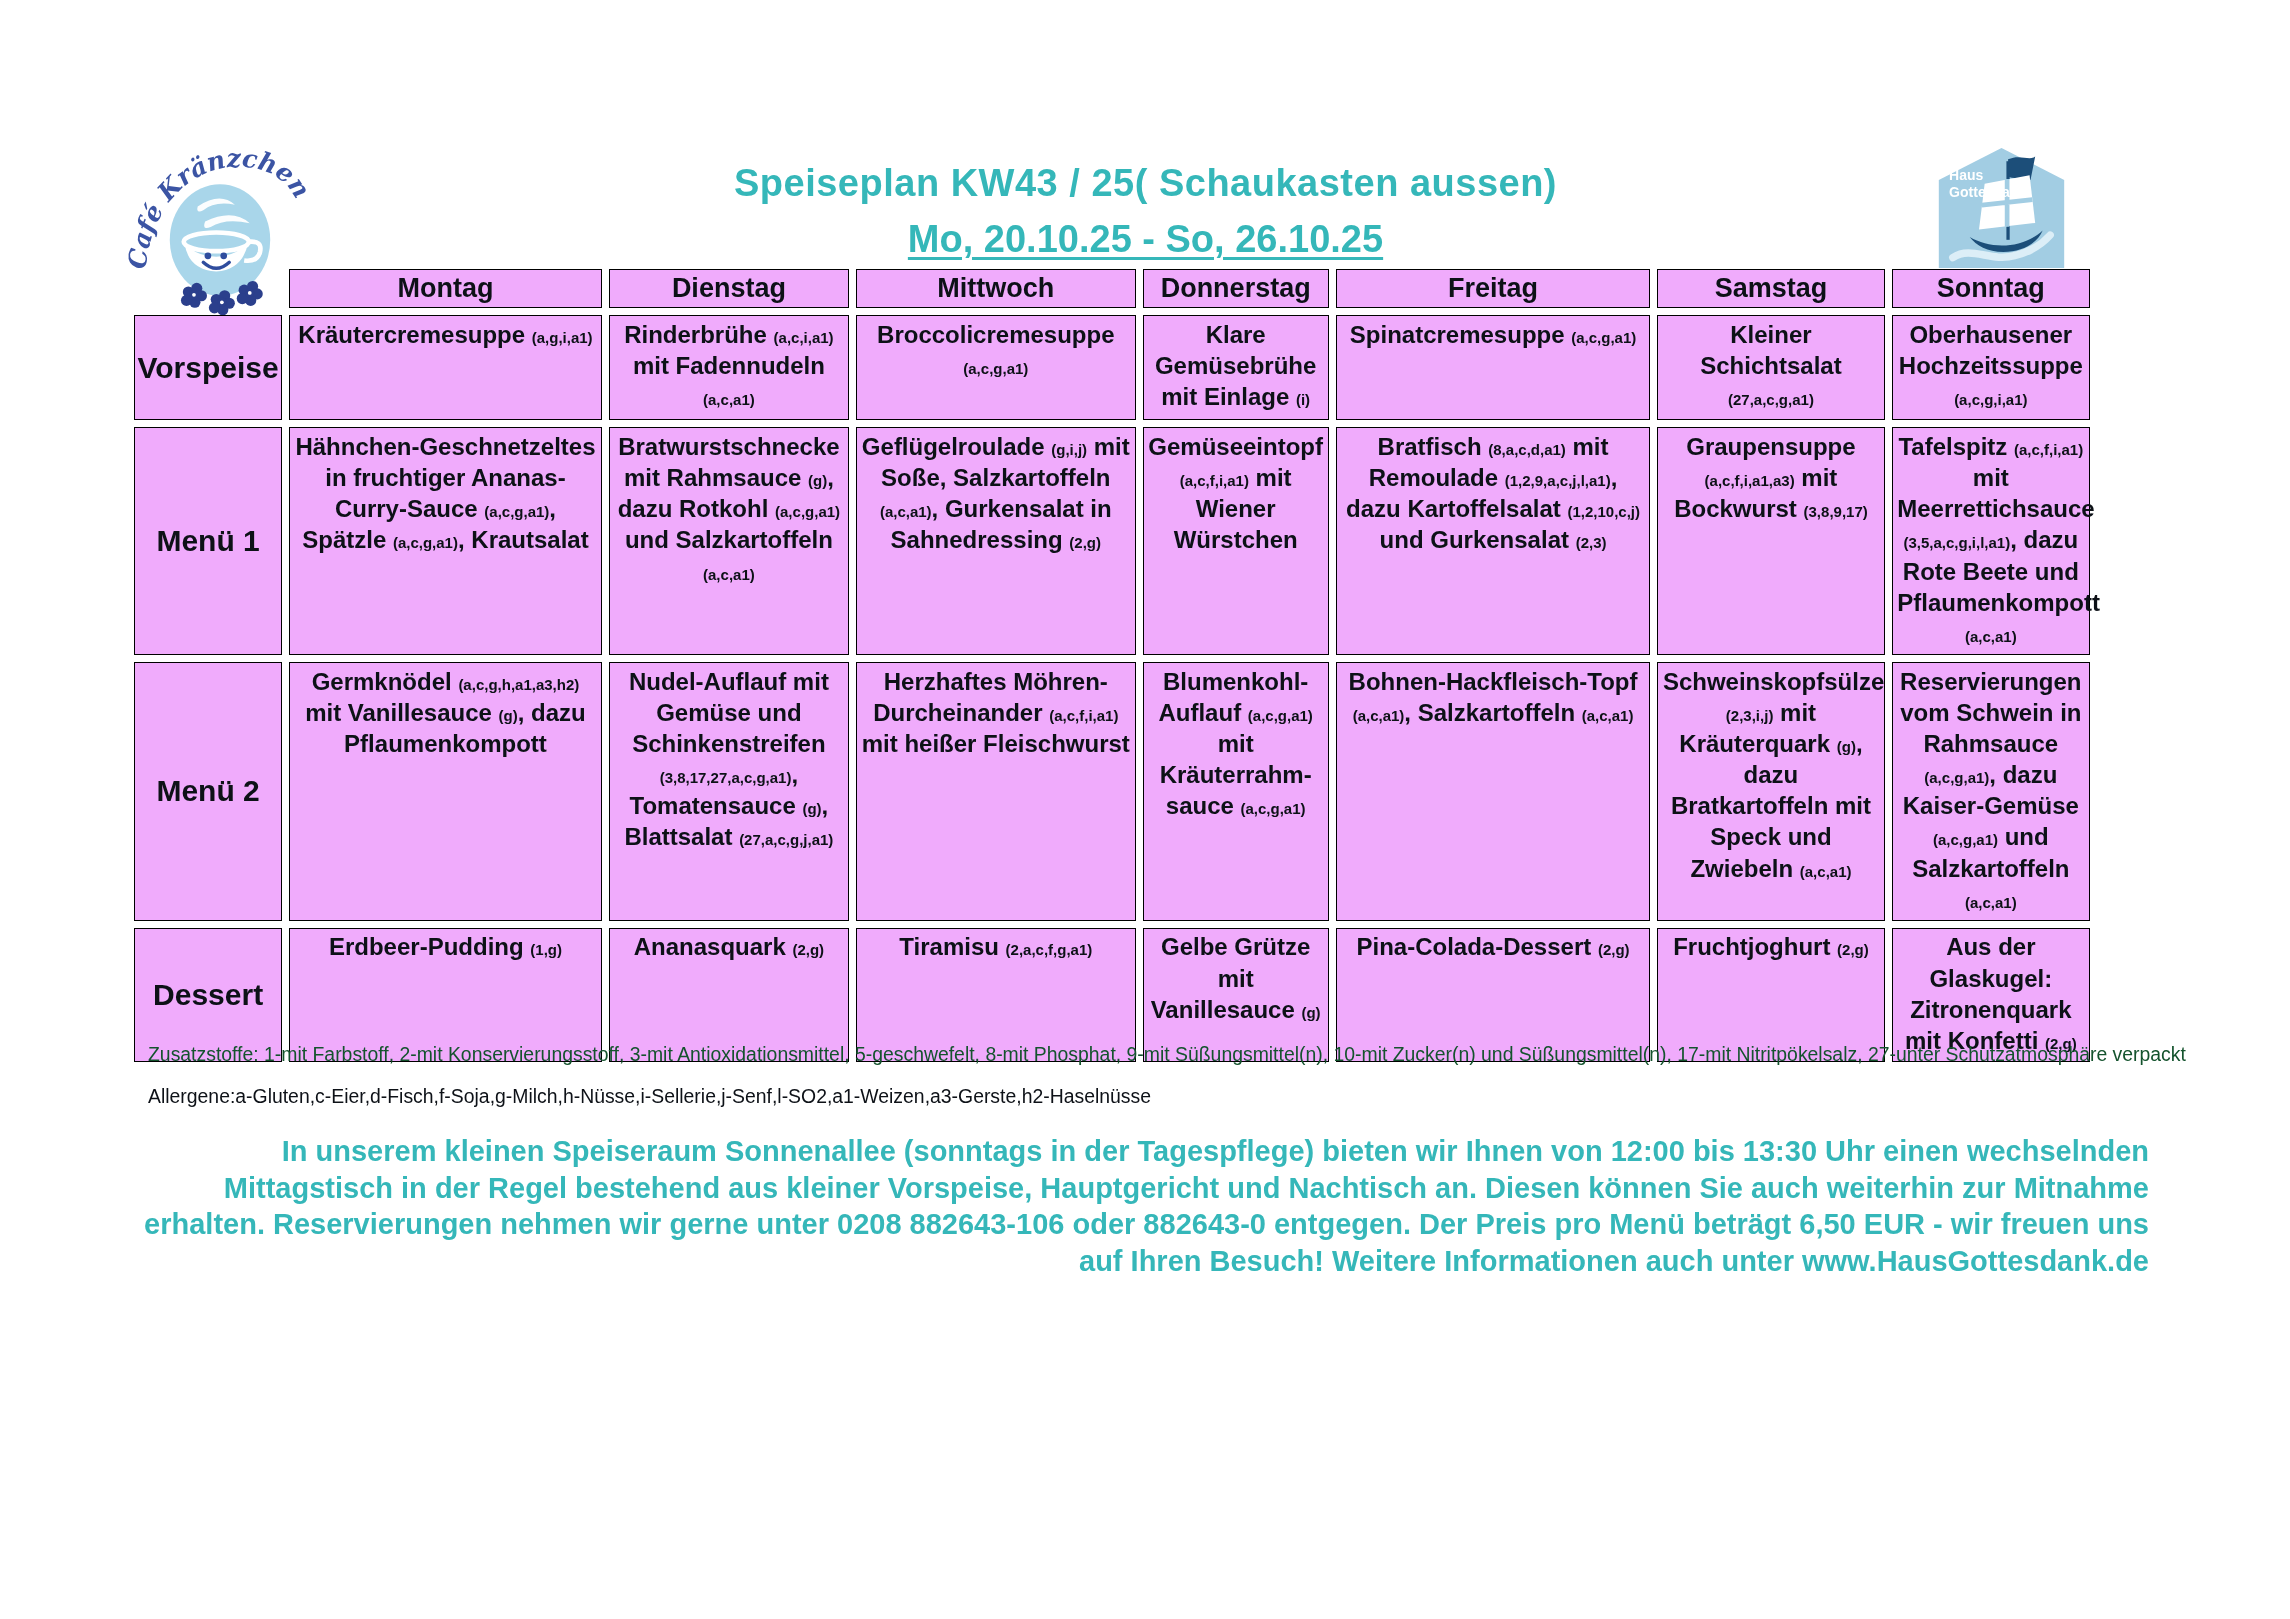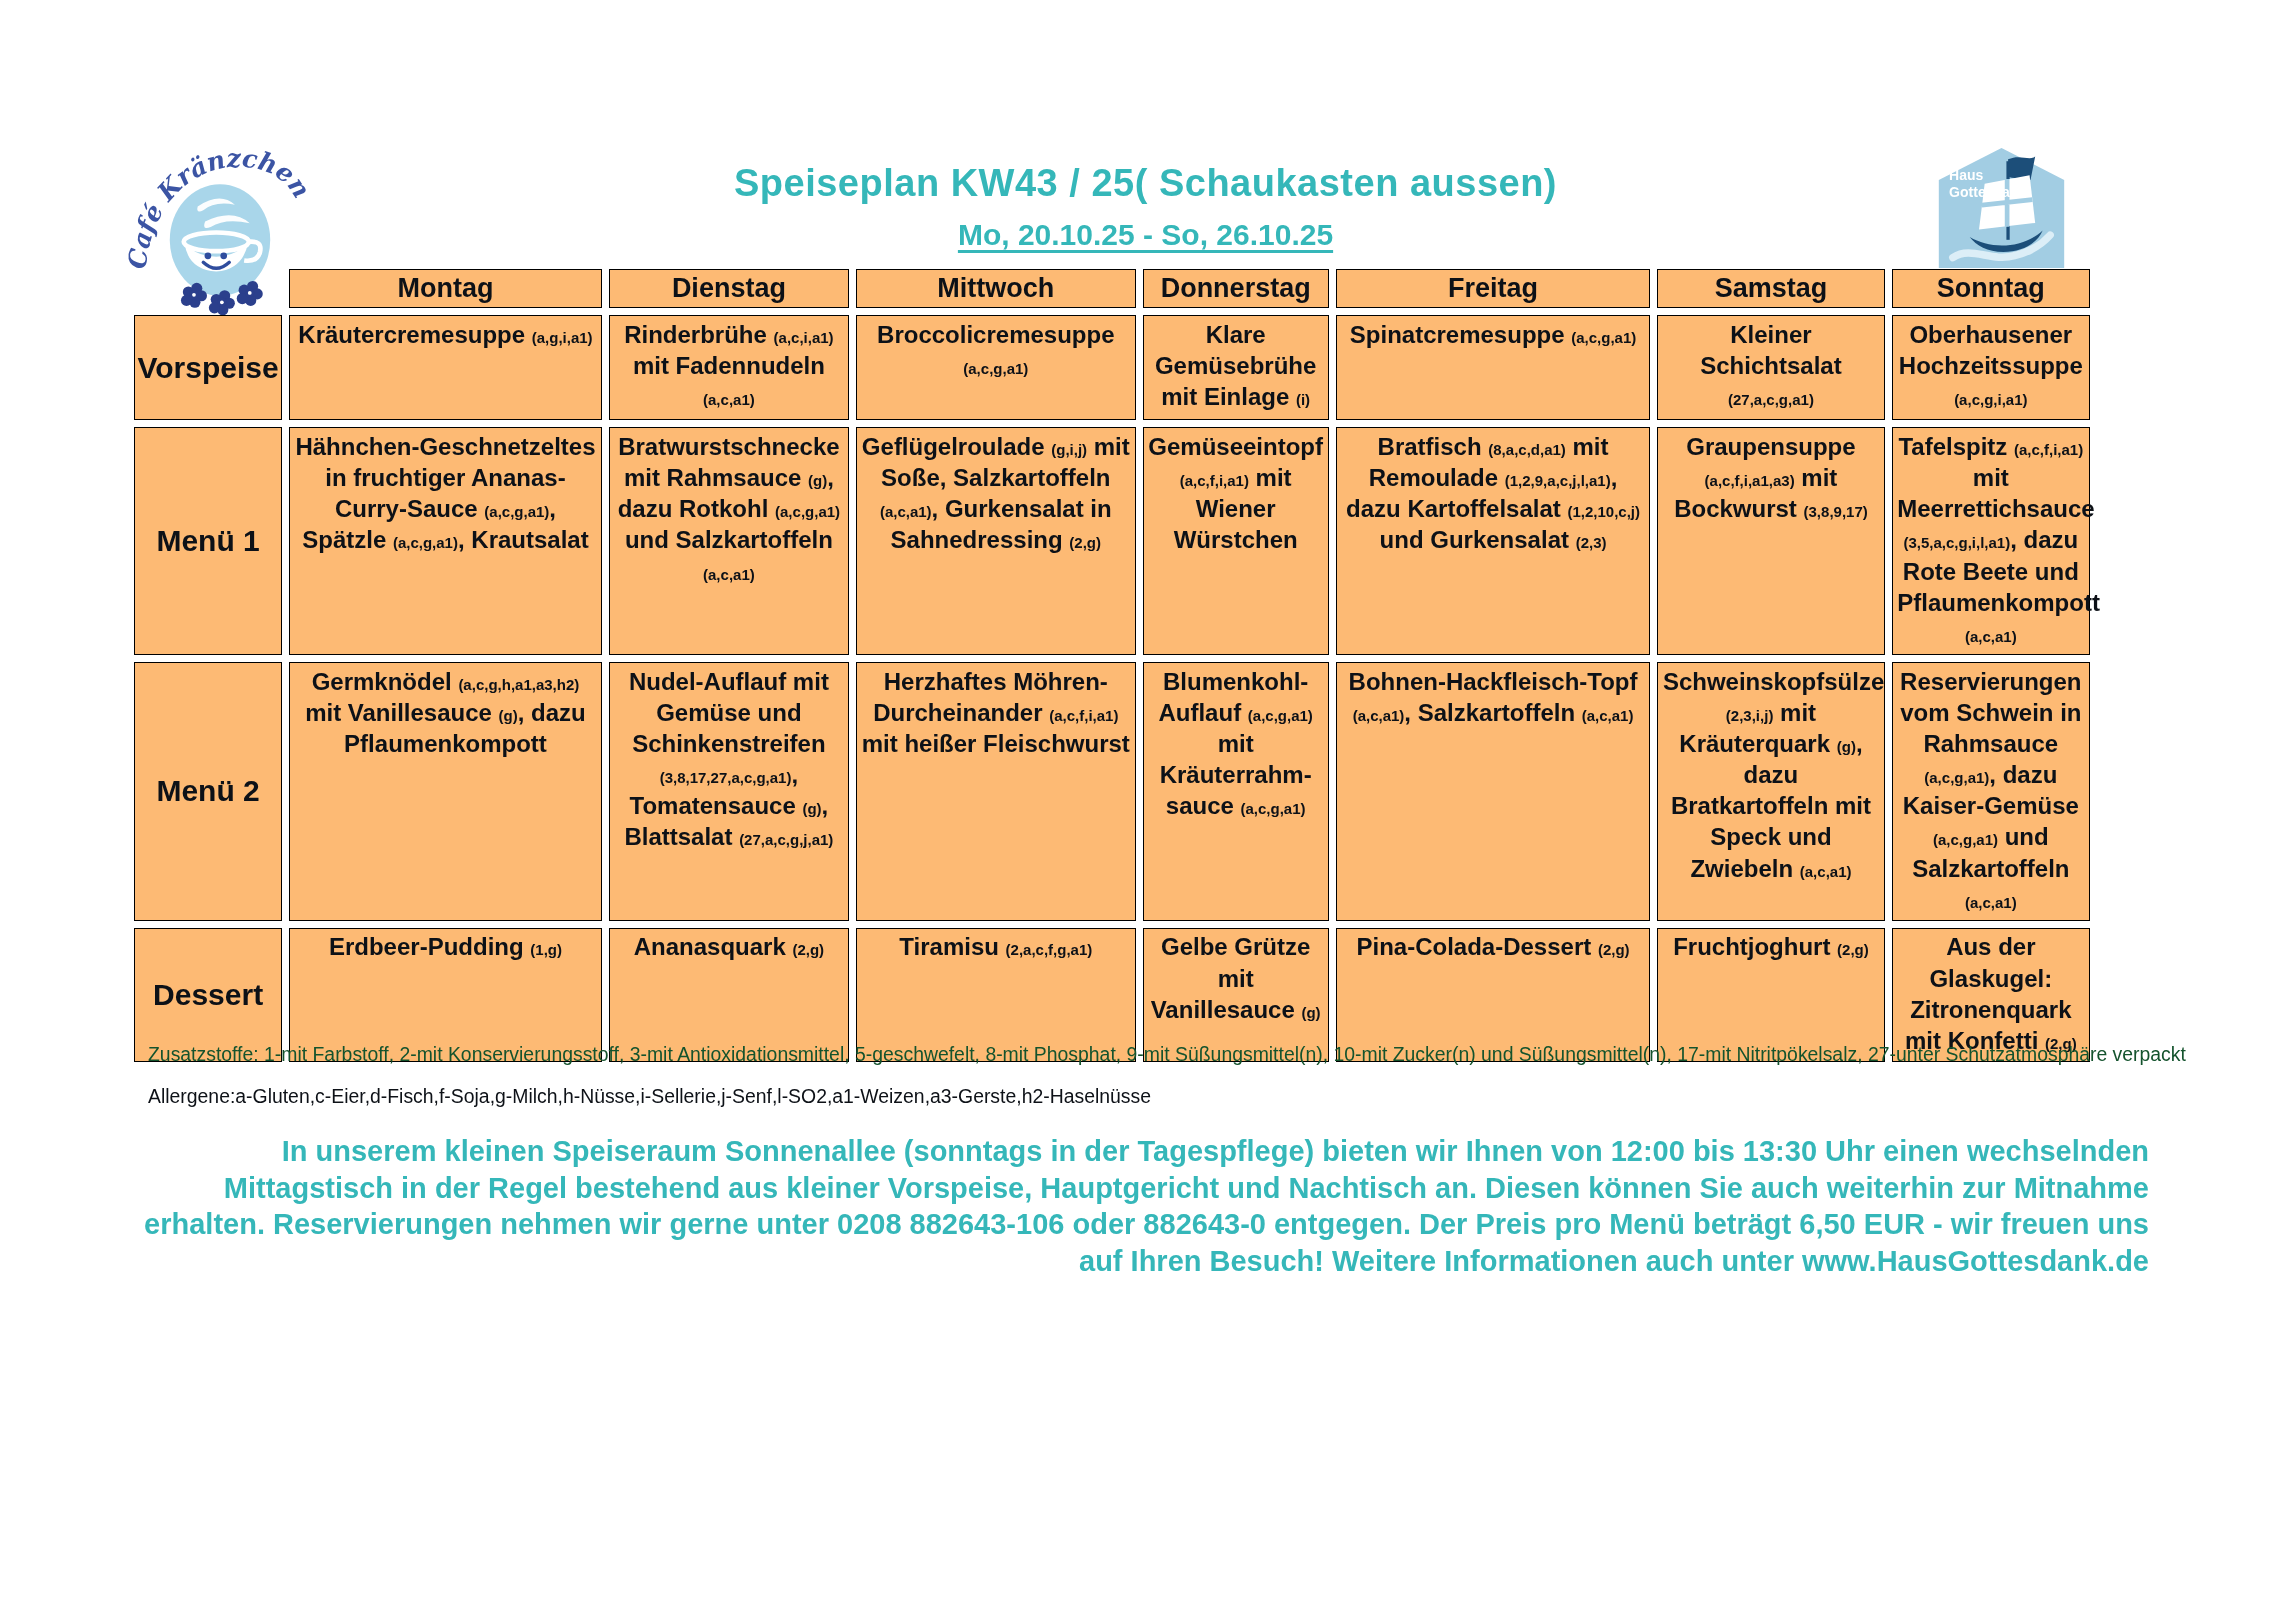--- a/index.html
+++ b/index.html
@@ -8,34 +8,34 @@
     font-family:"Liberation Sans", sans-serif; overflow:hidden;
   }
   .cafe-logo { position:absolute; left:127px; top:146px; width:186px; height:174px; }
   .haus-logo { position:absolute; left:1936px; top:146px; width:131px; height:124px; }
   .title {
     position:absolute; left:0; right:0; top:162px; text-align:center;
     color:#35b7b9; font-size:38px; font-weight:bold; letter-spacing:0.5px;
   }
   .subtitle {
     position:absolute; left:0; right:0; top:218px; text-align:center;
-    color:#35b7b9; font-size:30px; font-weight:bold;
+    color:#35b7b9; font-size:38px; font-weight:bold;
   }
   .subtitle span { text-decoration:underline; text-decoration-thickness:2.8px; text-underline-offset:4.6px; }
 
   table.menu-table {
     position:absolute; left:127px; top:262px; width:1970px;
     border-collapse:separate; border-spacing:7.4px; table-layout:fixed;
     color:#0d1117;
   }
   .menu-table col.c0{width:148px}.menu-table col.c1{width:312px}
   .menu-table col.c2{width:240px}.menu-table col.c3{width:279px}
   .menu-table col.c4{width:186px}.menu-table col.c5{width:314px}
   .menu-table col.c6{width:227px}.menu-table col.c7{width:198px}
-  .menu-table td { border:1.8px solid #000; background:#fdba74; box-sizing:border-box; }
+  .menu-table td { border:1.8px solid #000; background:#f0abfc; box-sizing:border-box; }
   .menu-table td.corner { border:none; background:transparent; }
   .menu-table td.day-header {
     font-weight:bold; font-size:27px; text-align:center; height:39px;
     padding:0.9px 1.8px; vertical-align:middle;
   }
   .menu-table td.row-label {
     font-weight:bold; font-size:30px; text-align:center; vertical-align:middle; padding:1.8px;
   }
   .menu-table td.menu-cell {
     font-weight:bold; font-size:24px; line-height:1.3; text-align:center;

